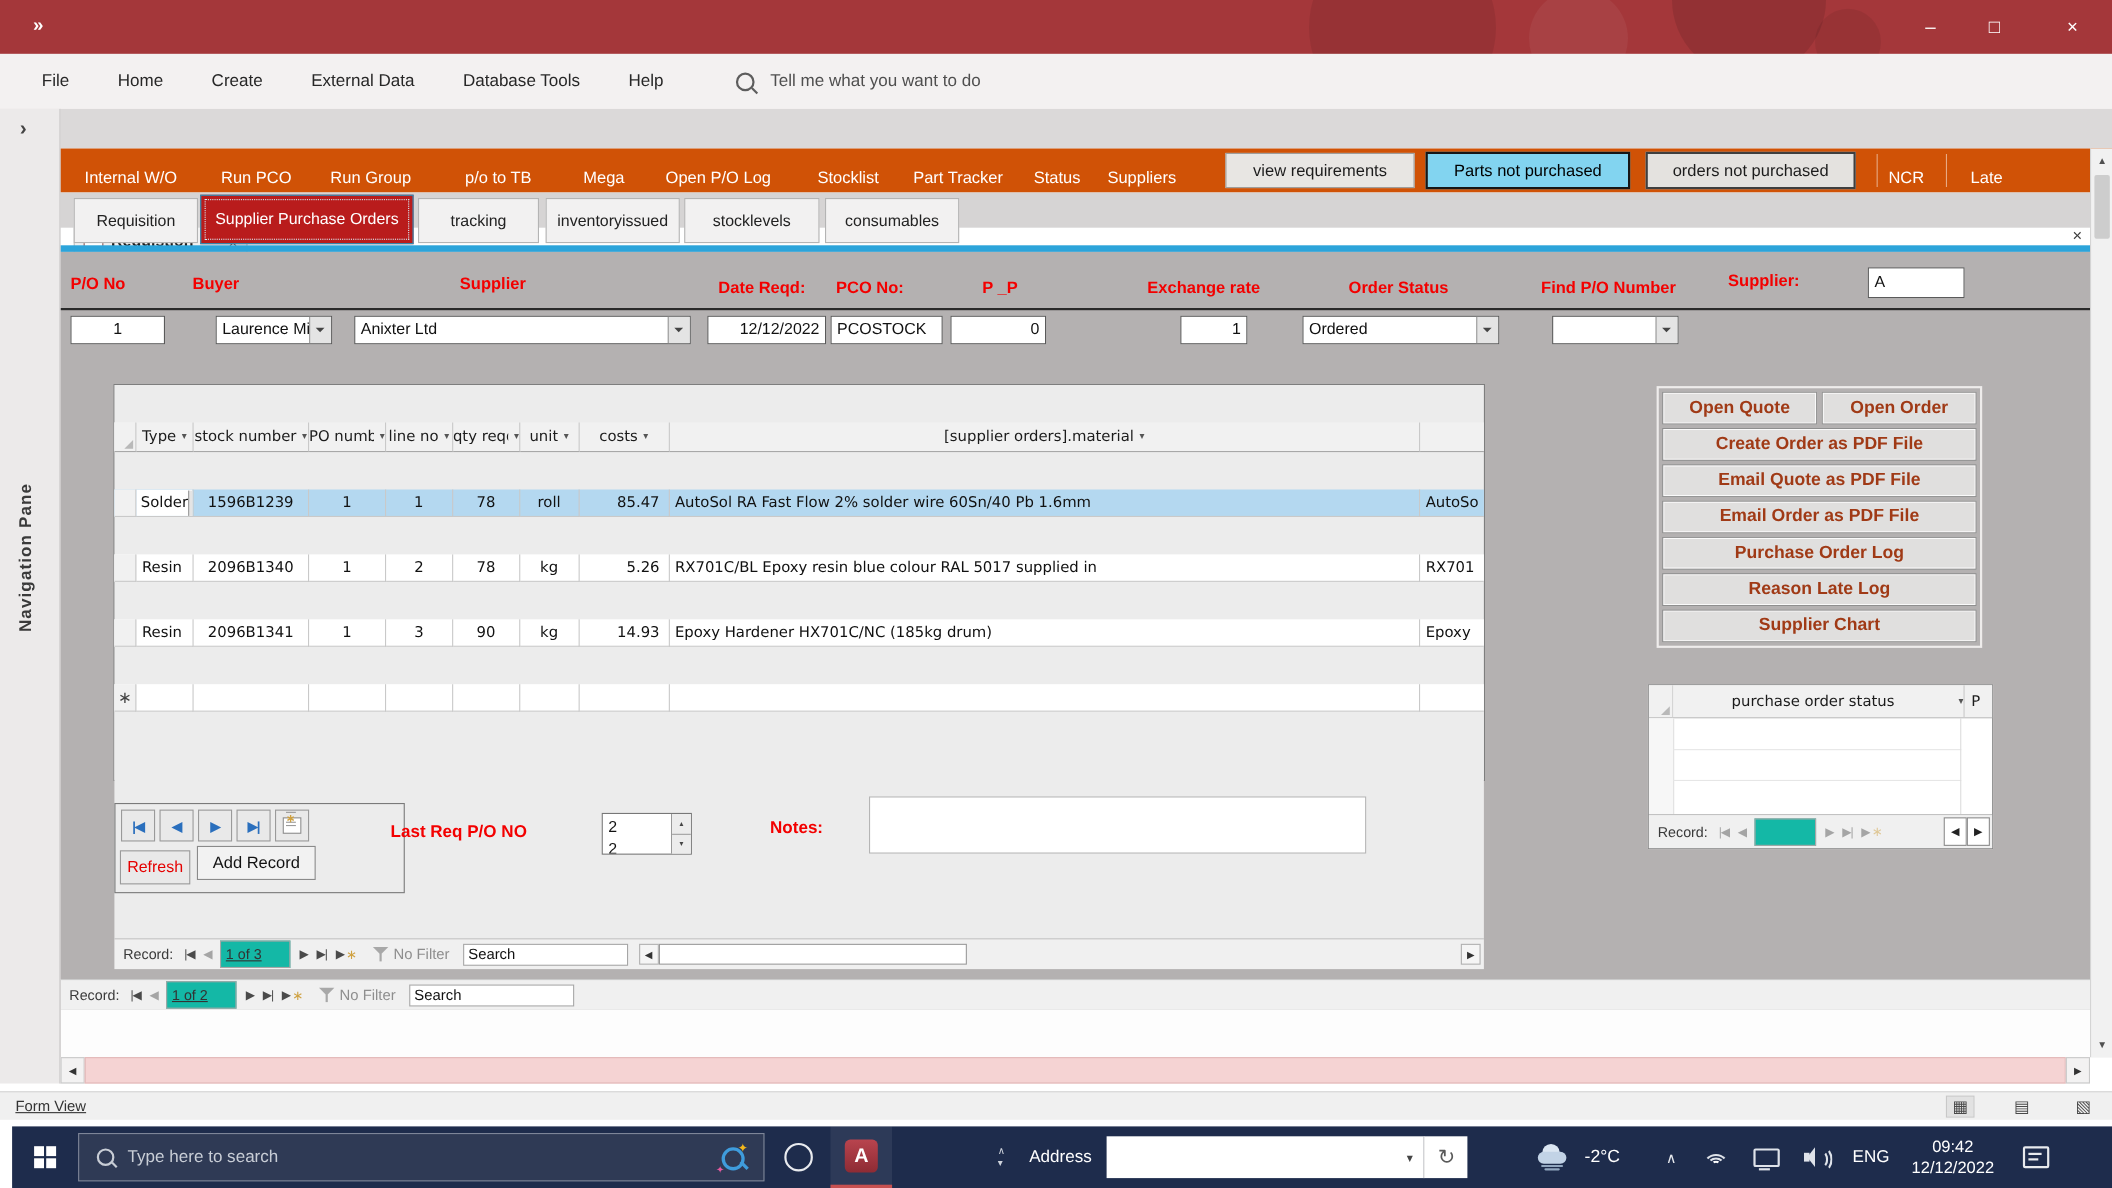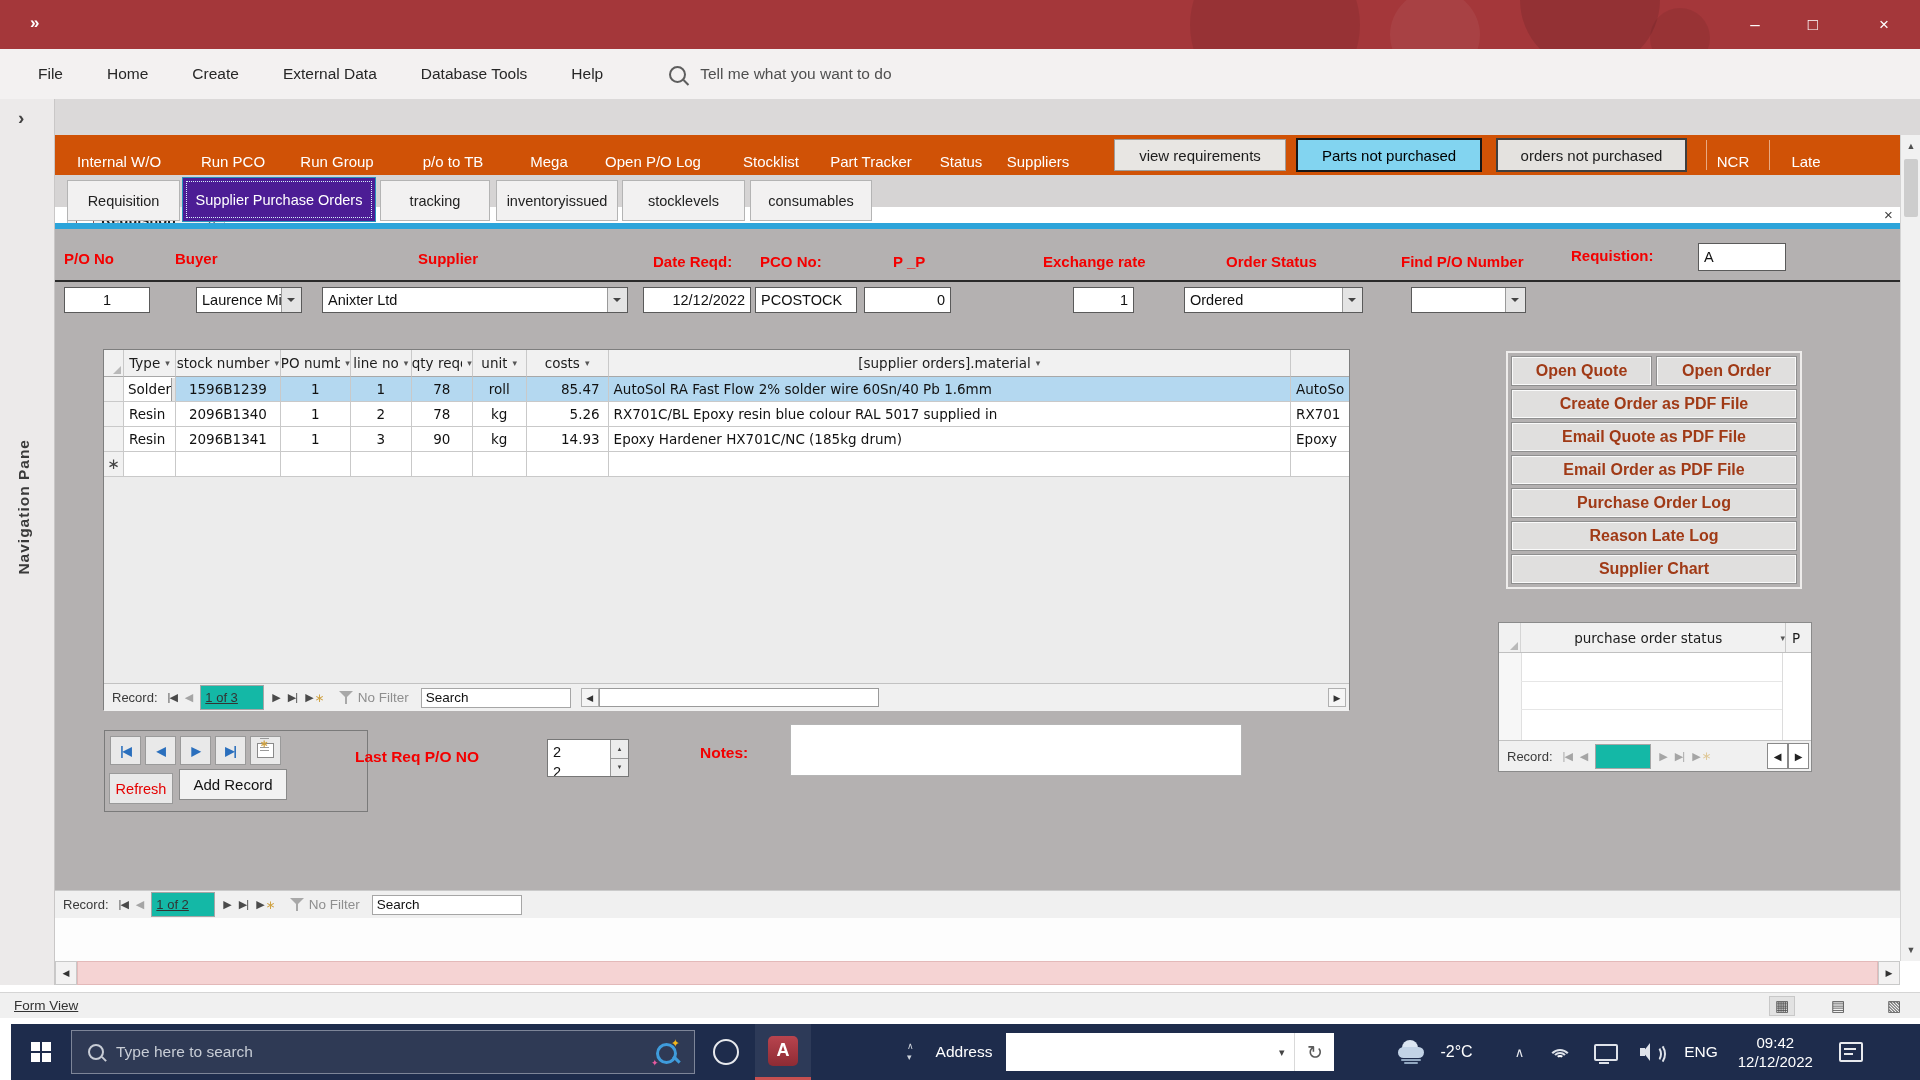--- a/index.html
+++ b/index.html
@@ -40,38 +40,38 @@
     font-size:15px;white-space:nowrap;}
   .obox.vreq{left:1114px;top:4px;width:172px;height:32px;background:#e8e6e3;border:1px solid #9f9d9a;color:#1c1c1c;}
   .obox.parts{left:1296px;top:3px;width:186px;height:34px;background:#82d4f0;border:2px solid #161616;color:#000;}
   .obox.orders{left:1496px;top:3px;width:191px;height:34px;background:#e4e2df;border:2px solid #3f3f3f;color:#1c1c1c;}
   .osep{position:absolute;top:5px;width:1px;height:30px;background:rgba(255,255,255,.5);}
 
   
   .subtabs{left:0;top:175px;width:1920px;height:32px;background:#d6d4d4;}
   .stab{position:absolute;top:5px;height:41px;box-sizing:border-box;background:#f2f1f1;border:1px solid #b4b4b4;
     display:flex;align-items:center;justify-content:center;font-size:14.5px;color:#222;}
-  .stab.sel{top:2px;height:45px;background:#4c1d95;color:#fff;outline:1px dotted #d7f1fb;outline-offset:-5px;border-color:#2a93bd;}
+  .stab.sel{top:2px;height:45px;background:#b91c1c;color:#fff;outline:1px dotted #d7f1fb;outline-offset:-5px;border-color:#2a93bd;}
   .blueline{left:0;top:223px;width:1920px;height:6px;background:#2ca4da;}
 
   
   .formarea{left:0;top:229px;width:1920px;height:732px;background:#b4b1b1;}
   .flabel{position:absolute;color:#f30000;font-size:15px;font-weight:600;white-space:nowrap;}
   .darkline{left:0;top:280px;width:1920px;height:2px;background:#2a2a2a;}
   .fin{position:absolute;top:287px;height:26px;background:#fff;border:1px solid #5a5a5a;box-sizing:border-box;
     font-size:14.5px;color:#111;display:flex;align-items:center;overflow:hidden;white-space:nowrap;}
   .fin .val{flex:1;padding:0 5px;overflow:hidden;}
   .fin .val.r{text-align:right;}
   .fin .val.c{text-align:center;}
   .combo-arrow{width:19px;height:100%;background:#e4e4e4;border-left:1px solid #9a9a9a;flex:none;position:relative;}
   .combo-arrow::after{content:"";position:absolute;left:5px;top:10px;border:4px solid transparent;border-top-color:#444;}
 
   
   .dtable{left:103px;top:349px;width:1247px;height:361px;background:#ececec;border:1px solid #7e7e7e;box-sizing:border-box;}
-  .trow{display:flex;height:25px;background:#fff;}
+  .trow{display:flex;height:25px;background:#fff;margin-top:34px;}
   .trow.hdr{height:27px;background:#f1f1f1;}
   .trow.selrow{background:#b4d8f0;}
   .tc{box-sizing:border-box;border-right:1px solid #c9c9c9;border-bottom:1px solid #c9c9c9;
     font-family:"DejaVu Sans",sans-serif;font-size:13.5px;color:#111;display:flex;align-items:center;overflow:hidden;white-space:nowrap;}
   .hdr .tc{justify-content:center;color:#1c1c1c;border-bottom:1px solid #a8a8a8;position:relative;}
   .hdr .tc .hv{overflow:hidden;}
   .tc.c0{width:20px;background:#f1f1f1;justify-content:center;}
   .tc.c1{width:52px;}.tc.c2{width:105px;}.tc.c3{width:70px;}.tc.c4{width:61px;}
   .tc.c5{width:61px;}.tc.c6{width:54px;}.tc.c7{width:82px;}.tc.c8{width:683px;}
   .tc.c9{width:58px;border-right:none;}
@@ -298,21 +298,21 @@
 
   <span class="abs flabel" style="left:64px;top:250px;">P/O No</span>
   <span class="abs flabel" style="left:175px;top:250px;">Buyer</span>
   <span class="abs flabel" style="left:418px;top:250px;">Supplier</span>
   <span class="abs flabel" style="left:653px;top:253px;">Date Reqd:</span>
   <span class="abs flabel" style="left:760px;top:253px;">PCO No:</span>
   <span class="abs flabel" style="left:893px;top:253px;">P _P</span>
   <span class="abs flabel" style="left:1043px;top:253px;">Exchange rate</span>
   <span class="abs flabel" style="left:1226px;top:253px;">Order Status</span>
   <span class="abs flabel" style="left:1401px;top:253px;">Find P/O Number</span>
-  <span class="abs flabel" style="left:1571px;top:247px;">Requistion:</span>
+  <span class="abs flabel" style="left:1571px;top:247px;">Supplier:</span>
   <div class="abs fin" style="left:1698px;top:243px;width:88px;height:28px;">
     <span class="val">A</span>
   </div>
   <div class="abs darkline"></div>
 
   <div class="abs fin" style="left:64px;width:86px;">
     <span class="val c">1</span>
   </div>
   <div class="abs fin" style="left:196px;width:106px;">
     <span class="val">Laurence Mit</span>

